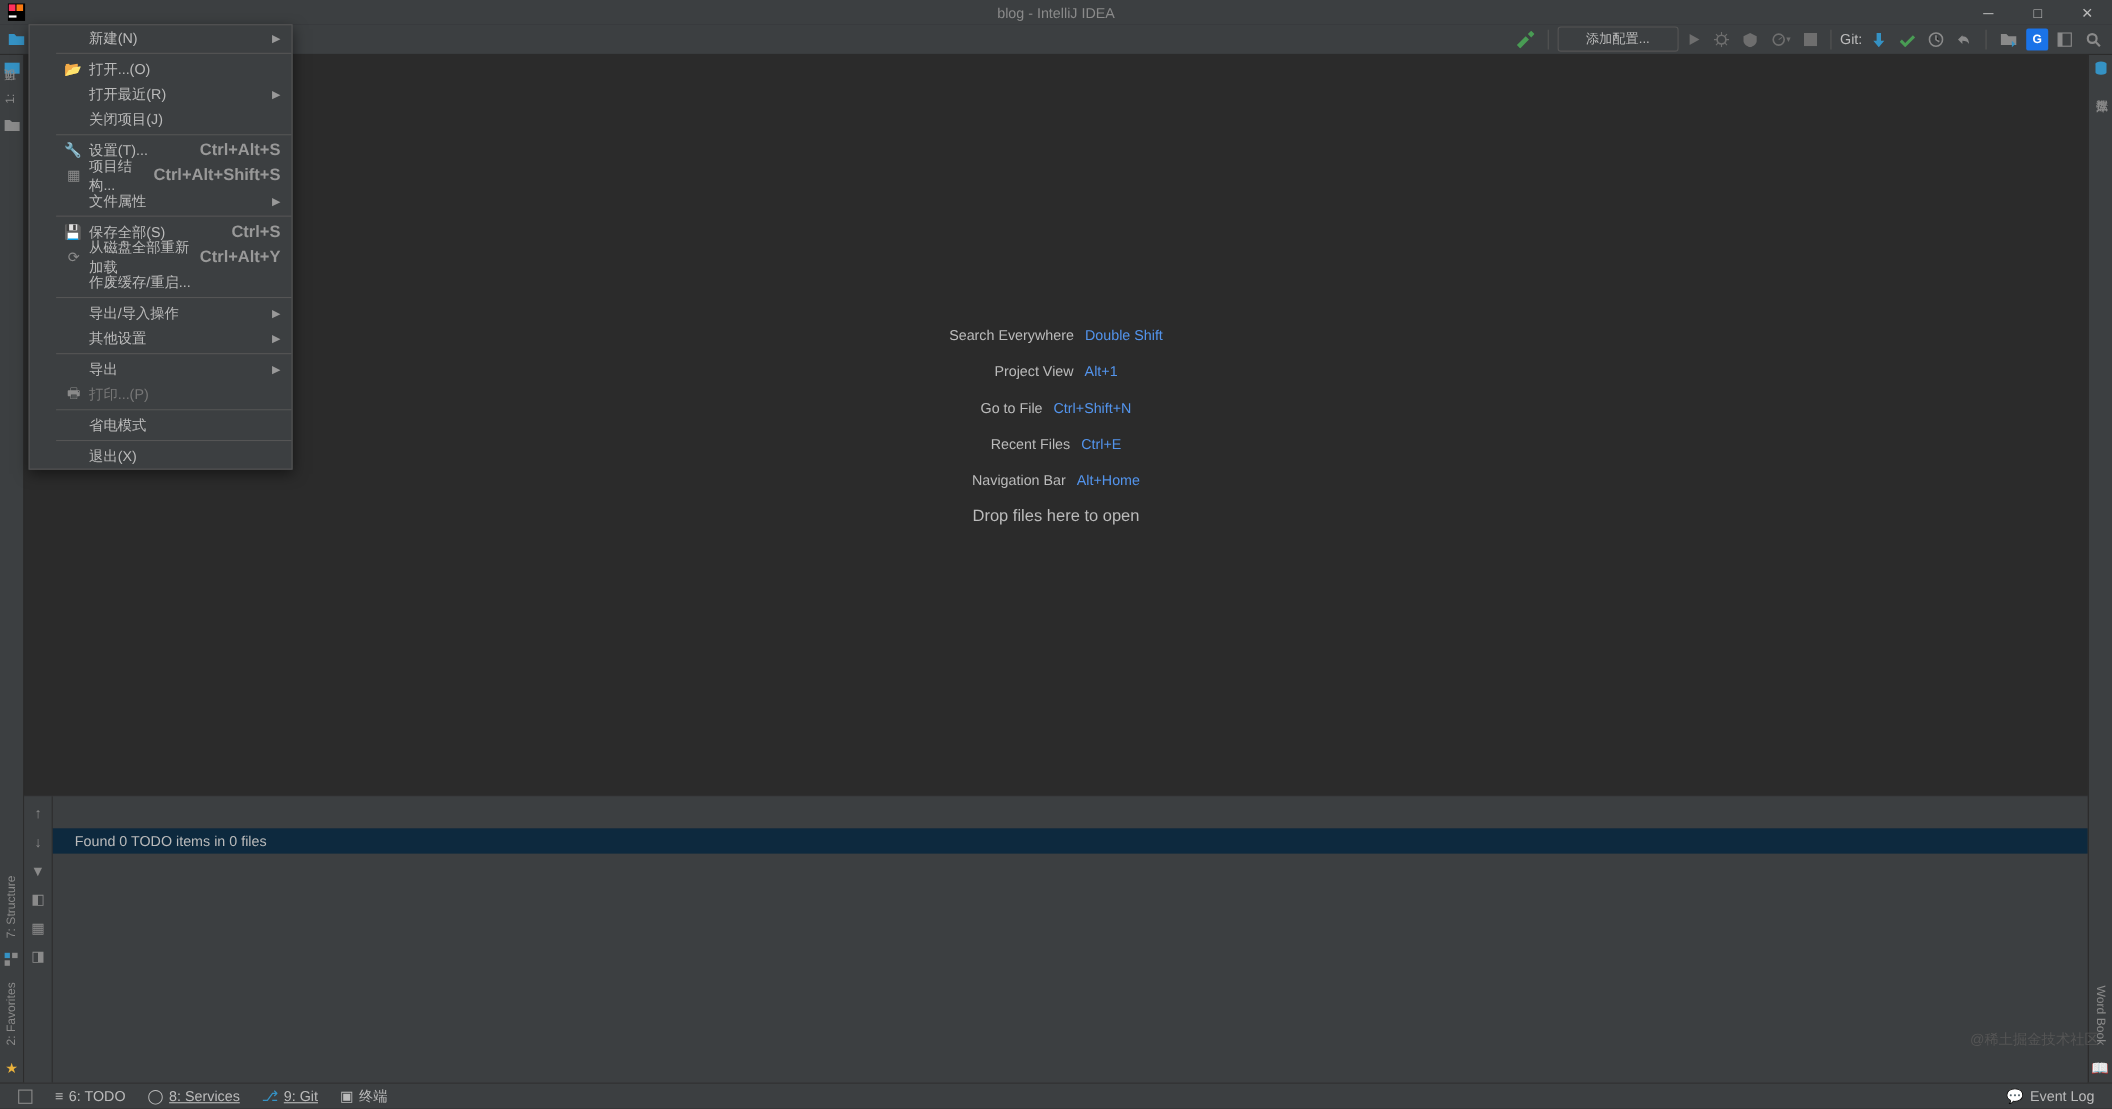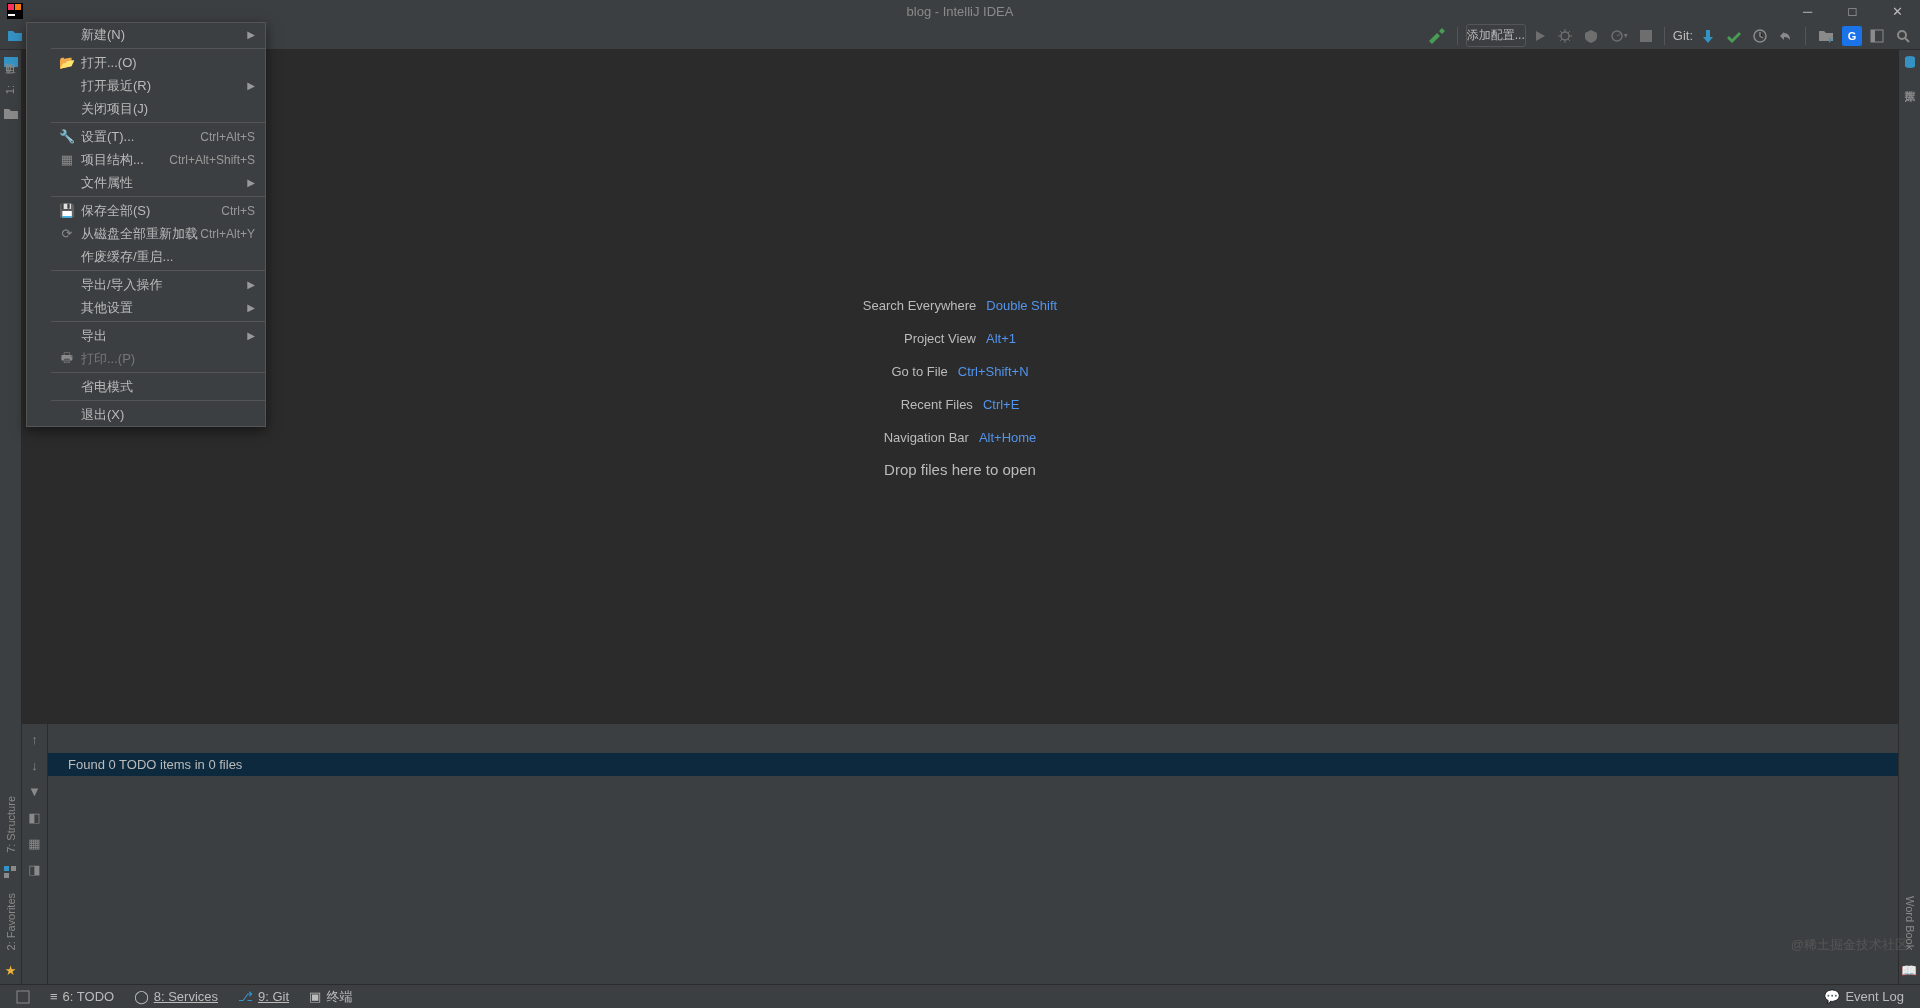--- a/index.html
+++ b/index.html
@@ -11,21 +11,21 @@
 .menu-item.active { background: #4b6eaf; color: #fff; }
 .title-center { position: absolute; left: 50%; transform: translateX(-50%); color: #8a8a8a; font-size: 13px; }
 .window-controls { margin-left: auto; display: flex; }
 .win-btn { width: 45px; height:22px; display:flex; align-items:center; justify-content:center; color:#bbbbbb; }
 .toolbar { height: 28px; background: #3c3f41; border-bottom: 1px solid #2b2b2b; display: flex; align-items: center; padding: 0 6px; }
 .toolbar-left { display: flex; align-items:center; gap: 6px;}
 .tb-icon { width:18px; height:18px; display:flex; align-items:center; justify-content:center; color:#808080;}
 .toolbar-right { margin-left: auto; display: flex; align-items: center; gap: 4px;}
 .tb-sep { width:1px; height:18px; background:#555; margin: 0 4px; }
 .tb-button { height:22px; padding: 0 4px; display:flex; align-items:center; justify-content:center; color:#8a8a8a;}
-.add-config { border:1px solid #555; padding: 2px 0; border-radius:3px; color:#bbbbbb; font-size:12px;}
+.add-config { border:1px solid #555; padding: 2px 25px; border-radius:3px; color:#bbbbbb; font-size:12px;}
 .main-area { flex: 1; display: flex; position: relative; min-height: 0;}
 .left-gutter { width: 22px; background: #3c3f41; border-right: 1px solid #2b2b2b; display:flex; flex-direction:column; align-items:center; }
 .gutter-item { writing-mode: vertical-rl; transform: rotate(180deg); padding: 8px 0; font-size: 11px; color:#8a8a8a; display:flex; align-items:center; gap:4px;}
 .gutter-icon { width:16px; height:16px; display:flex; align-items:center; justify-content:center; color:#8a8a8a; margin:4px 0;}
 .right-gutter { width: 22px; background: #3c3f41; border-left: 1px solid #2b2b2b; display:flex; flex-direction:column; align-items:center;}
 .center { flex:1; display:flex; flex-direction:column; min-width:0; }
 .editor-empty { flex:1; background:#2b2b2b; display:flex; flex-direction:column; align-items:center; justify-content:center; gap:16px; color:#999;}
 .empty-row { font-size: 15px; color:#bbbbbb; }
 .shortcut { color:#5394ec; margin-left:10px;margin-top:17px; }
 .todo-panel { height: 261px; background:#3c3f41; display:flex; flex-direction:column; border-top:1px solid #2b2b2b;}
@@ -40,21 +40,21 @@
 .todo-content { flex:1; background:#3c3f41; }
 .todo-found { background:#0d293e; color:#bbbbbb; padding: 4px 20px; font-size:13px;margin-top:29px;}
 .status-bar { height: 24px; background:#3c3f41; border-top:1px solid #2b2b2b; display:flex; align-items:center; padding: 0 6px; font-size:12px; color:#bbbbbb;}
 .sb-item { display:flex; align-items:center; gap:5px; padding: 0 10px;}
 .sb-right { margin-left:auto; display:flex; align-items:center;}
 .watermark { position:absolute; right: 12px; bottom: 30px; color:#555; font-size:13px;}
 .dropdown { position:absolute; top:22px; left:26px; width:240px; background:#3c3f41; border:1px solid #555; box-shadow: 0 4px 12px rgba(0,0,0,.5); z-index:100;padding-left:24px;}
 .dd-item { height:23px; display:flex; align-items:center; padding: 0 10px 0 30px; color:#bbbbbb; position:relative; font-size:13px;}
 .dd-item.disabled { color:#777;}
 .dd-icon { position:absolute; left:8px; width:16px; height:16px; display:flex; align-items:center; justify-content:center; color:#8a8a8a;}
-.dd-shortcut { margin-left:auto; color:#999; font-size:12px;}
+.dd-shortcut { margin-left:auto; color:#999; font-size:15px;font-weight:bold;}
 .dd-arrow { margin-left:auto; color:#999; font-size:10px;}
 .dd-sep { height:1px; background:#555; margin: 2px 0;}
 .green-check { color:#499c54;}
 .blue-arrow { color:#3592c4;}
 svg { display:block; }
 </style>
 </head>
 <body>
 
 <div class="title-bar">

